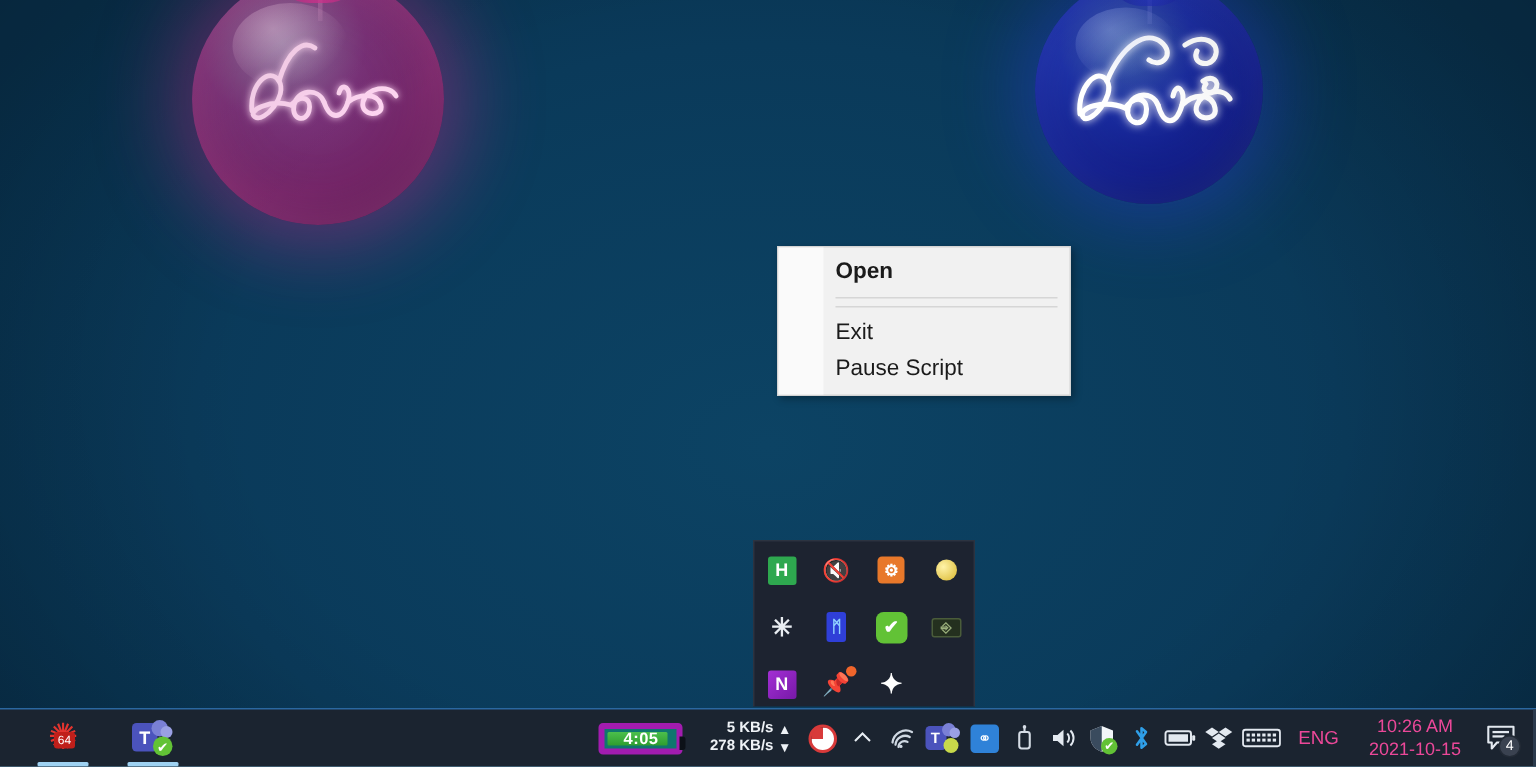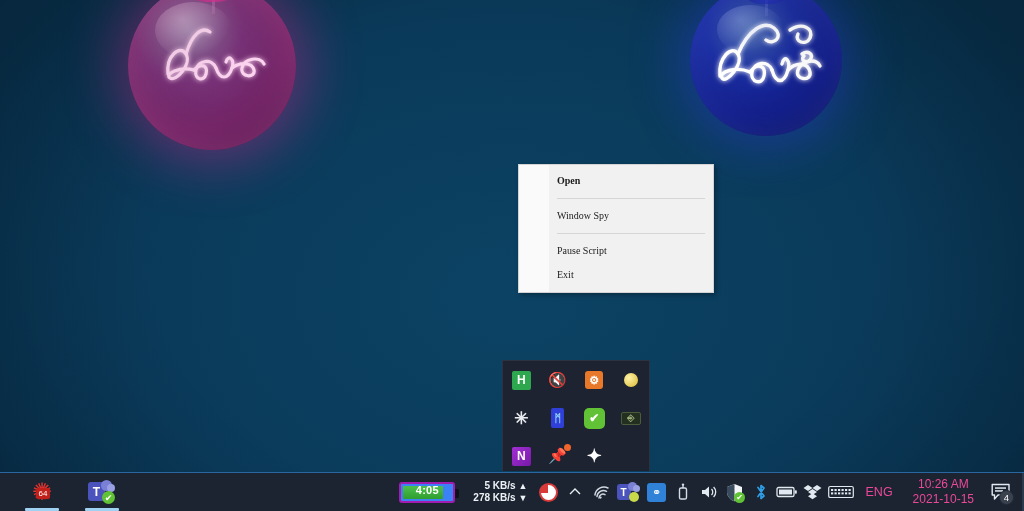--- a/index.html
+++ b/index.html
@@ -96,22 +96,22 @@
     padding:4px 0 5px 0;
     z-index:40;
   }
   #context-menu::before {
     content:""; position:absolute; left:0; top:0; bottom:0; width:30px;
     background:#fafafa;
   }
   .mi {
     position:relative; height:24px; line-height:24px;
     padding-left:38px; padding-right:28px;
-    font-size:10px; color:#1b1b1b; white-space:nowrap;
-    font-family:Liberation Serif, serif;
+    font-size:15px; color:#1b1b1b; white-space:nowrap;
+    font-family:Liberation Sans, sans-serif;
   }
   .mi.bold { font-weight:bold; }
   .msep {
     position:relative; height:1px; margin:5px 8px 5px 38px;
     background:#d6d6d6;
   }
 
   
   #taskbar {
     position:absolute; left:0; bottom:0; width:1024px; height:39px;
@@ -128,23 +128,23 @@
   .tb-app .under {
     position:absolute; left:3px; right:3px; bottom:0; height:3px;
     background:#9fd2f2; border-radius:1px;
   }
   .tb-spacer { flex:1; }
 
   .tb-right { display:flex; align-items:center; height:100%; padding-right:6px; gap:0px; }
 
   .battery {
     position:relative; width:56px; height:21px;
-    border:2px solid #a21caf; border-radius:3px;
-    background:#3b82f6; margin-right:4px;
-    display:flex; align-items:flex-start;
+    border:4px solid #a21caf; border-radius:3px;
+    background:#0f766e; margin-right:4px;
+    display:flex; align-items:flex-end;
   }
   .battery::after {
     content:""; position:absolute; right:-6px; top:5px; width:4px; height:9px;
     background:#0c1118; border-radius:0 2px 2px 0;
   }
   .battery .fill {
     position:absolute; left:2px; top:2px; bottom:2px; width:40px;
     background:linear-gradient(to bottom,#4cc04c,#2f9e2f);
     border-radius:1px;
   }
@@ -284,24 +284,23 @@
       📌
       <span style="position:absolute;right:-2px;top:-1px;width:7px;height:7px;border-radius:50%;background:#f0652b;"></span>
     </div>
     <div class="tray-ico" style="color:#ffffff;font-size:18px;">✦</div>
     <div class="tray-ico"></div>
   </div>
 
   <div id="context-menu">
     <div class="mi bold">Open</div>
     <div class="msep"></div>
-    <div class="mi">Window Spy</div>
     <div class="msep"></div>
+    <div class="mi">Exit</div>
     <div class="mi">Pause Script</div>
-    <div class="mi">Exit</div>
   </div>
 
   <div id="taskbar">
     <div class="tb-left">
       <div class="tb-app">
         <div style="position:relative;width:26px;height:26px;display:flex;align-items:center;justify-content:center;color:#e3342f;font-size:24px;line-height:1;">✺
           <span style="position:absolute;left:7px;top:9px;width:14px;height:11px;border-radius:2px;background:#c01f1a;color:#fff;font-size:8px;display:flex;align-items:center;justify-content:center;">64</span>
         </div>
         <div class="under"></div>
       </div>

